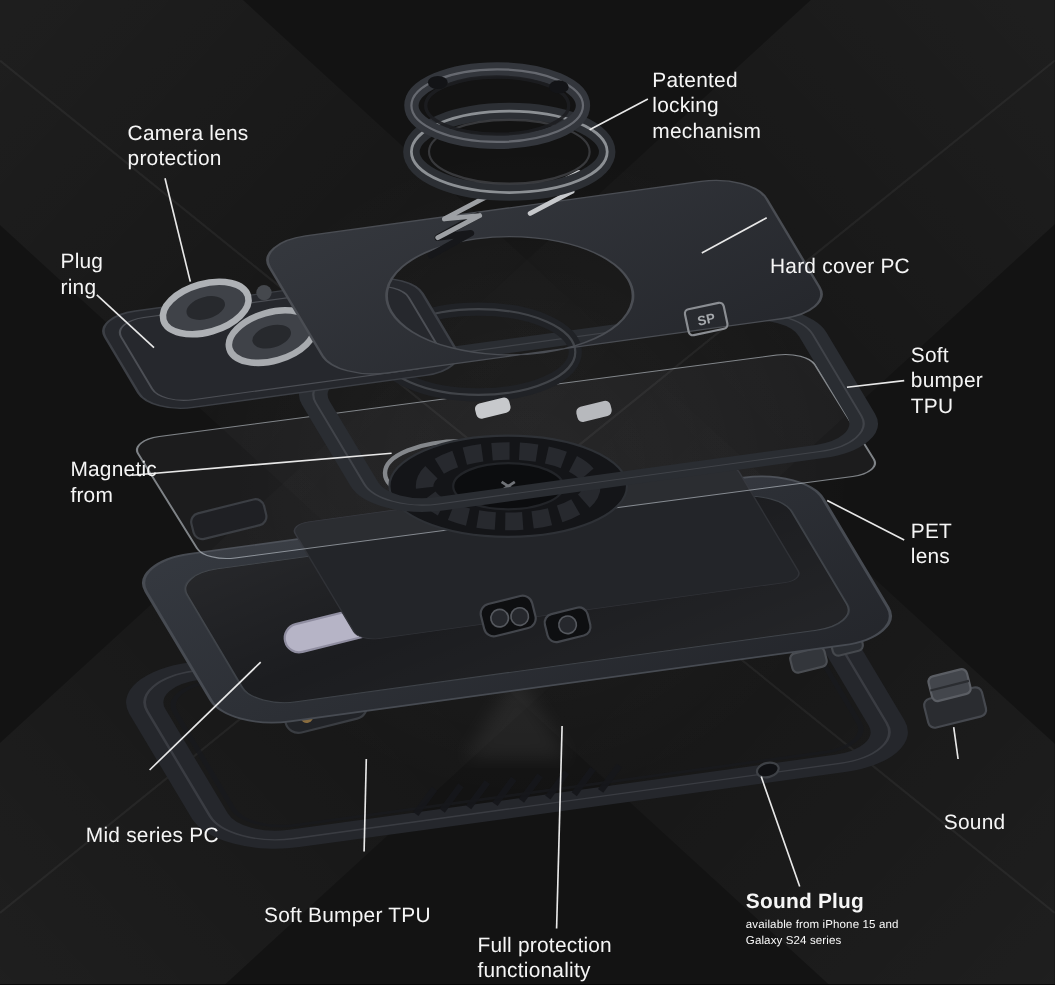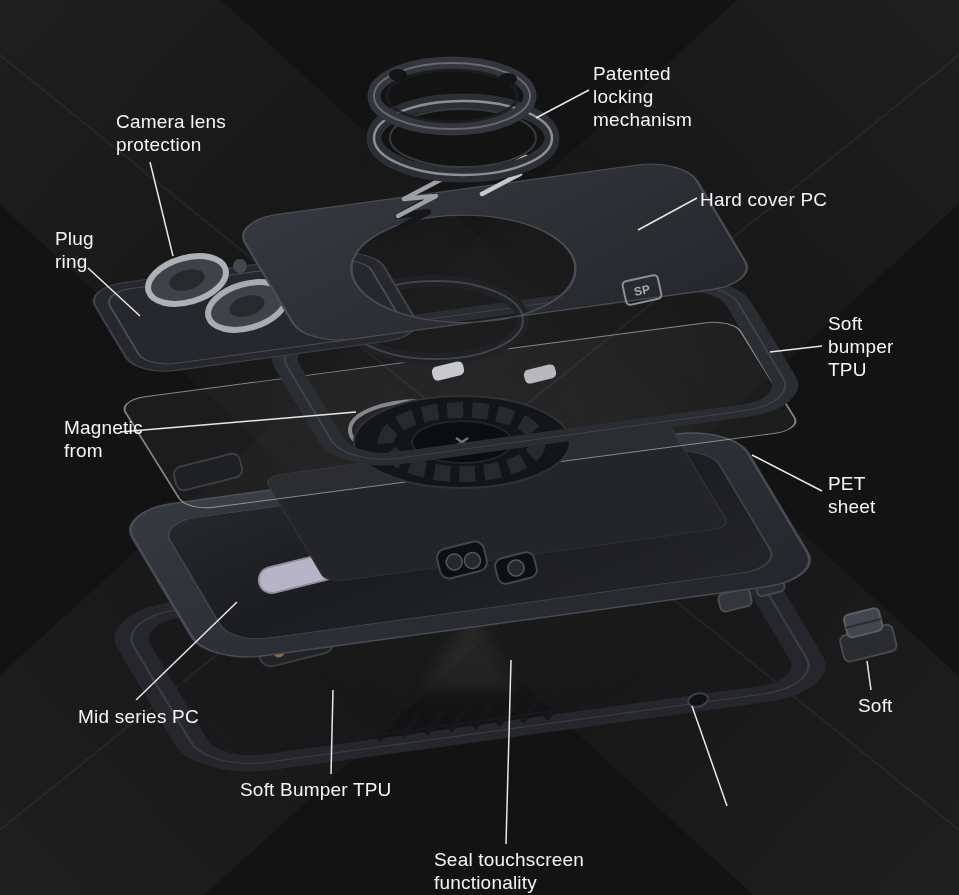--- a/index.html
+++ b/index.html
@@ -6,21 +6,21 @@
   .stage{
     position:relative;width:959px;height:895px;overflow:hidden;
     background:#131313;
     font-family:"Liberation Sans",sans-serif;
   }
   svg.layer{position:absolute;left:0;top:0;display:block;}
   .label{
     position:absolute;color:#f5f5f5;font-size:19px;line-height:1.22;
     font-weight:500;letter-spacing:.2px;
   }
-  .nowrap{white-space:nowrap;}
+  .nowrap{white-space:nowrap;margin-top:43px;}
   .label-note{
     font-size:10.5px;line-height:1.3;font-weight:400;color:#fafafa;
     margin-top:4px;width:140px;letter-spacing:.1px;
   }
   .leaders line{stroke:#e8e8e8;stroke-width:1.5;}
 </style>
 </head>
 <body>
 
 <div class="stage">
@@ -221,19 +221,23 @@
     <line x1="506" y1="844" x2="511" y2="660"></line>
     <line x1="727" y1="806" x2="692" y2="706"></line>
   </svg>
 
   <div class="label" style="left:116px;top:110px;width:122px">Camera lens protection</div>
   <div class="label" style="left:593px;top:62px;width:110px">Patented locking mechanism</div>
   <div class="label nowrap" style="left:700px;top:188px">Hard cover PC</div>
   <div class="label" style="left:55px;top:227px;width:52px">Plug ring</div>
   <div class="label" style="left:828px;top:312px;width:82px">Soft bumper TPU</div>
   <div class="label" style="left:64px;top:416px;width:94px">Magnetic from</div>
-  <div class="label" style="left:828px;top:472px;width:62px">PET sheet</div>
-  <div class="label nowrap" style="left:858px;top:694px">Soft</div>
+  <div class="label" style="left:828px;top:472px;width:62px">PET lens</div>
+  <div class="label nowrap" style="left:858px;top:694px">Sound</div>
   <div class="label nowrap" style="left:78px;top:705px">Mid series PC</div>
   <div class="label nowrap" style="left:240px;top:778px">Soft Bumper TPU</div>
-  <div class="label" style="left:434px;top:848px;width:158px">Seal touchscreen functionality</div>
+  <div class="label" style="left:434px;top:848px;width:158px">Full protection functionality</div>
+  <div class="label" style="left:678px;top:808px">
+    <span class="nowrap" style="font-weight:600">Sound Plug</span>
+    <div class="label-note">available from iPhone 15 and Galaxy S24 series</div>
+  </div>
 
 </div>
 
 </body></html>

